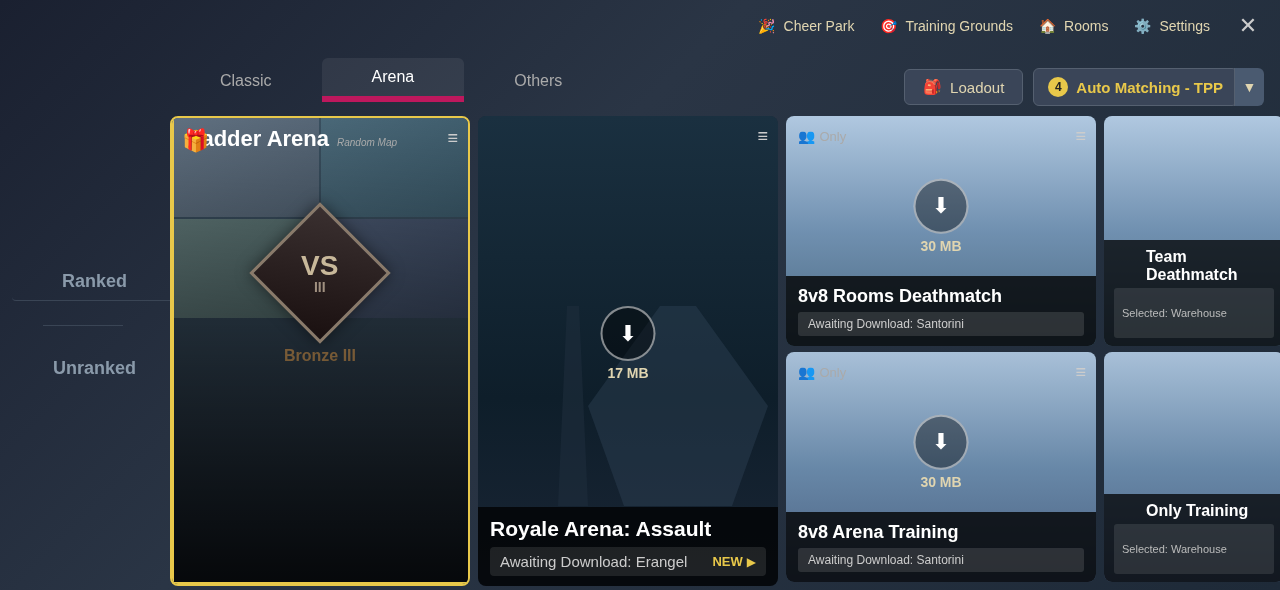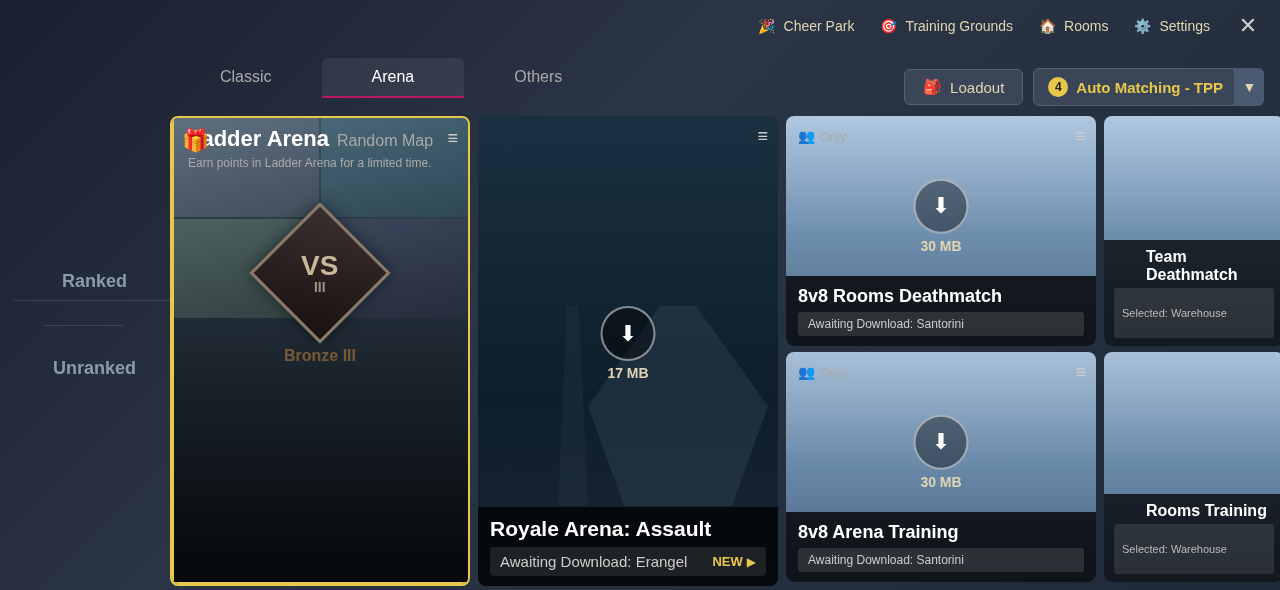--- a/index.html
+++ b/index.html
@@ -79,21 +79,21 @@
       padding: 10px 50px;
       font-size: 16px;
       color: #aaa;
       cursor: pointer;
       border-bottom: 2px solid transparent;
       position: relative;
     }
 
     .tab.active {
       color: #fff;
-      border-bottom: 2px solid #be185d;
+      border-bottom: 6px solid #be185d;
       background: rgba(255,255,255,0.07);
       border-radius: 6px 6px 0 0;
     }
 
     
     .toolbar-right {
       position: absolute;
       top: 68px;
       right: 16px;
       display: flex;
@@ -307,22 +307,23 @@
       background: linear-gradient(to bottom, transparent, rgba(0,0,0,0.8));
     }
 
     .ladder-title {
       font-size: 22px;
       font-weight: bold;
       color: #fff;
     }
 
     .ladder-subtitle {
-      font-size: 16px;
+      font-size: 10px;
       color: #aaa;
+      font-style: italic;
     }
 
     .ladder-desc {
       font-size: 12px;
       color: #aaa;
       margin-top: 4px;
       line-height: 1.3;
     }
 
     .bronze-label {
@@ -647,21 +648,20 @@
       </div>
     </div>
     <span class="card-gift-icon">🎁</span>
     <span class="card-menu-icon">≡</span>
     <div class="bronze-label" style="position:absolute; top:225px; left:0; right:0;">Bronze III</div>
     <div class="card-ladder bottom-half" style="position:absolute; bottom:0; left:0; right:0; padding:10px 14px 14px; background: linear-gradient(to bottom, transparent, rgba(0,0,0,0.85));">
       <div style="display:flex; align-items:baseline; gap:8px; flex-wrap:wrap;">
         <span class="ladder-title">Ladder Arena</span>
         <span class="ladder-subtitle">Random Map</span>
       </div>
-      <div class="ladder-desc">Earn points in Ladder Arena for a limited time.</div>
     </div>
   </div>
 
   <div class="card card-royale">
     <div class="bg-map-royale">
       <div class="bg-figure"></div>
 
       <div style="position:absolute; bottom:80px; left:80px; width:30px; height:200px; background:rgba(30,45,60,0.6); clip-path:polygon(30% 0%, 70% 0%, 100% 100%, 0% 100%);"></div>
     </div>
     <span class="card-menu-icon" style="position:absolute; top:10px; right:10px; z-index:3; color:#ccc;">≡</span>
@@ -724,19 +724,19 @@
       <div class="bg-map-deathmatch"></div>
       <div class="card-bottom-bar">
         <div class="card-partial-title">Team Deathmatch</div>
         <div class="card-partial-sub">Selected: Warehouse</div>
       </div>
     </div>
 
     <div class="card-partial-item">
       <div class="bg-map-training"></div>
       <div class="card-bottom-bar">
-        <div class="card-partial-title">Rooms Training</div>
+        <div class="card-partial-title">Only Training</div>
         <div class="card-partial-sub">Selected: Warehouse</div>
       </div>
     </div>
   </div>
 
 </div>
 
 </body></html>

